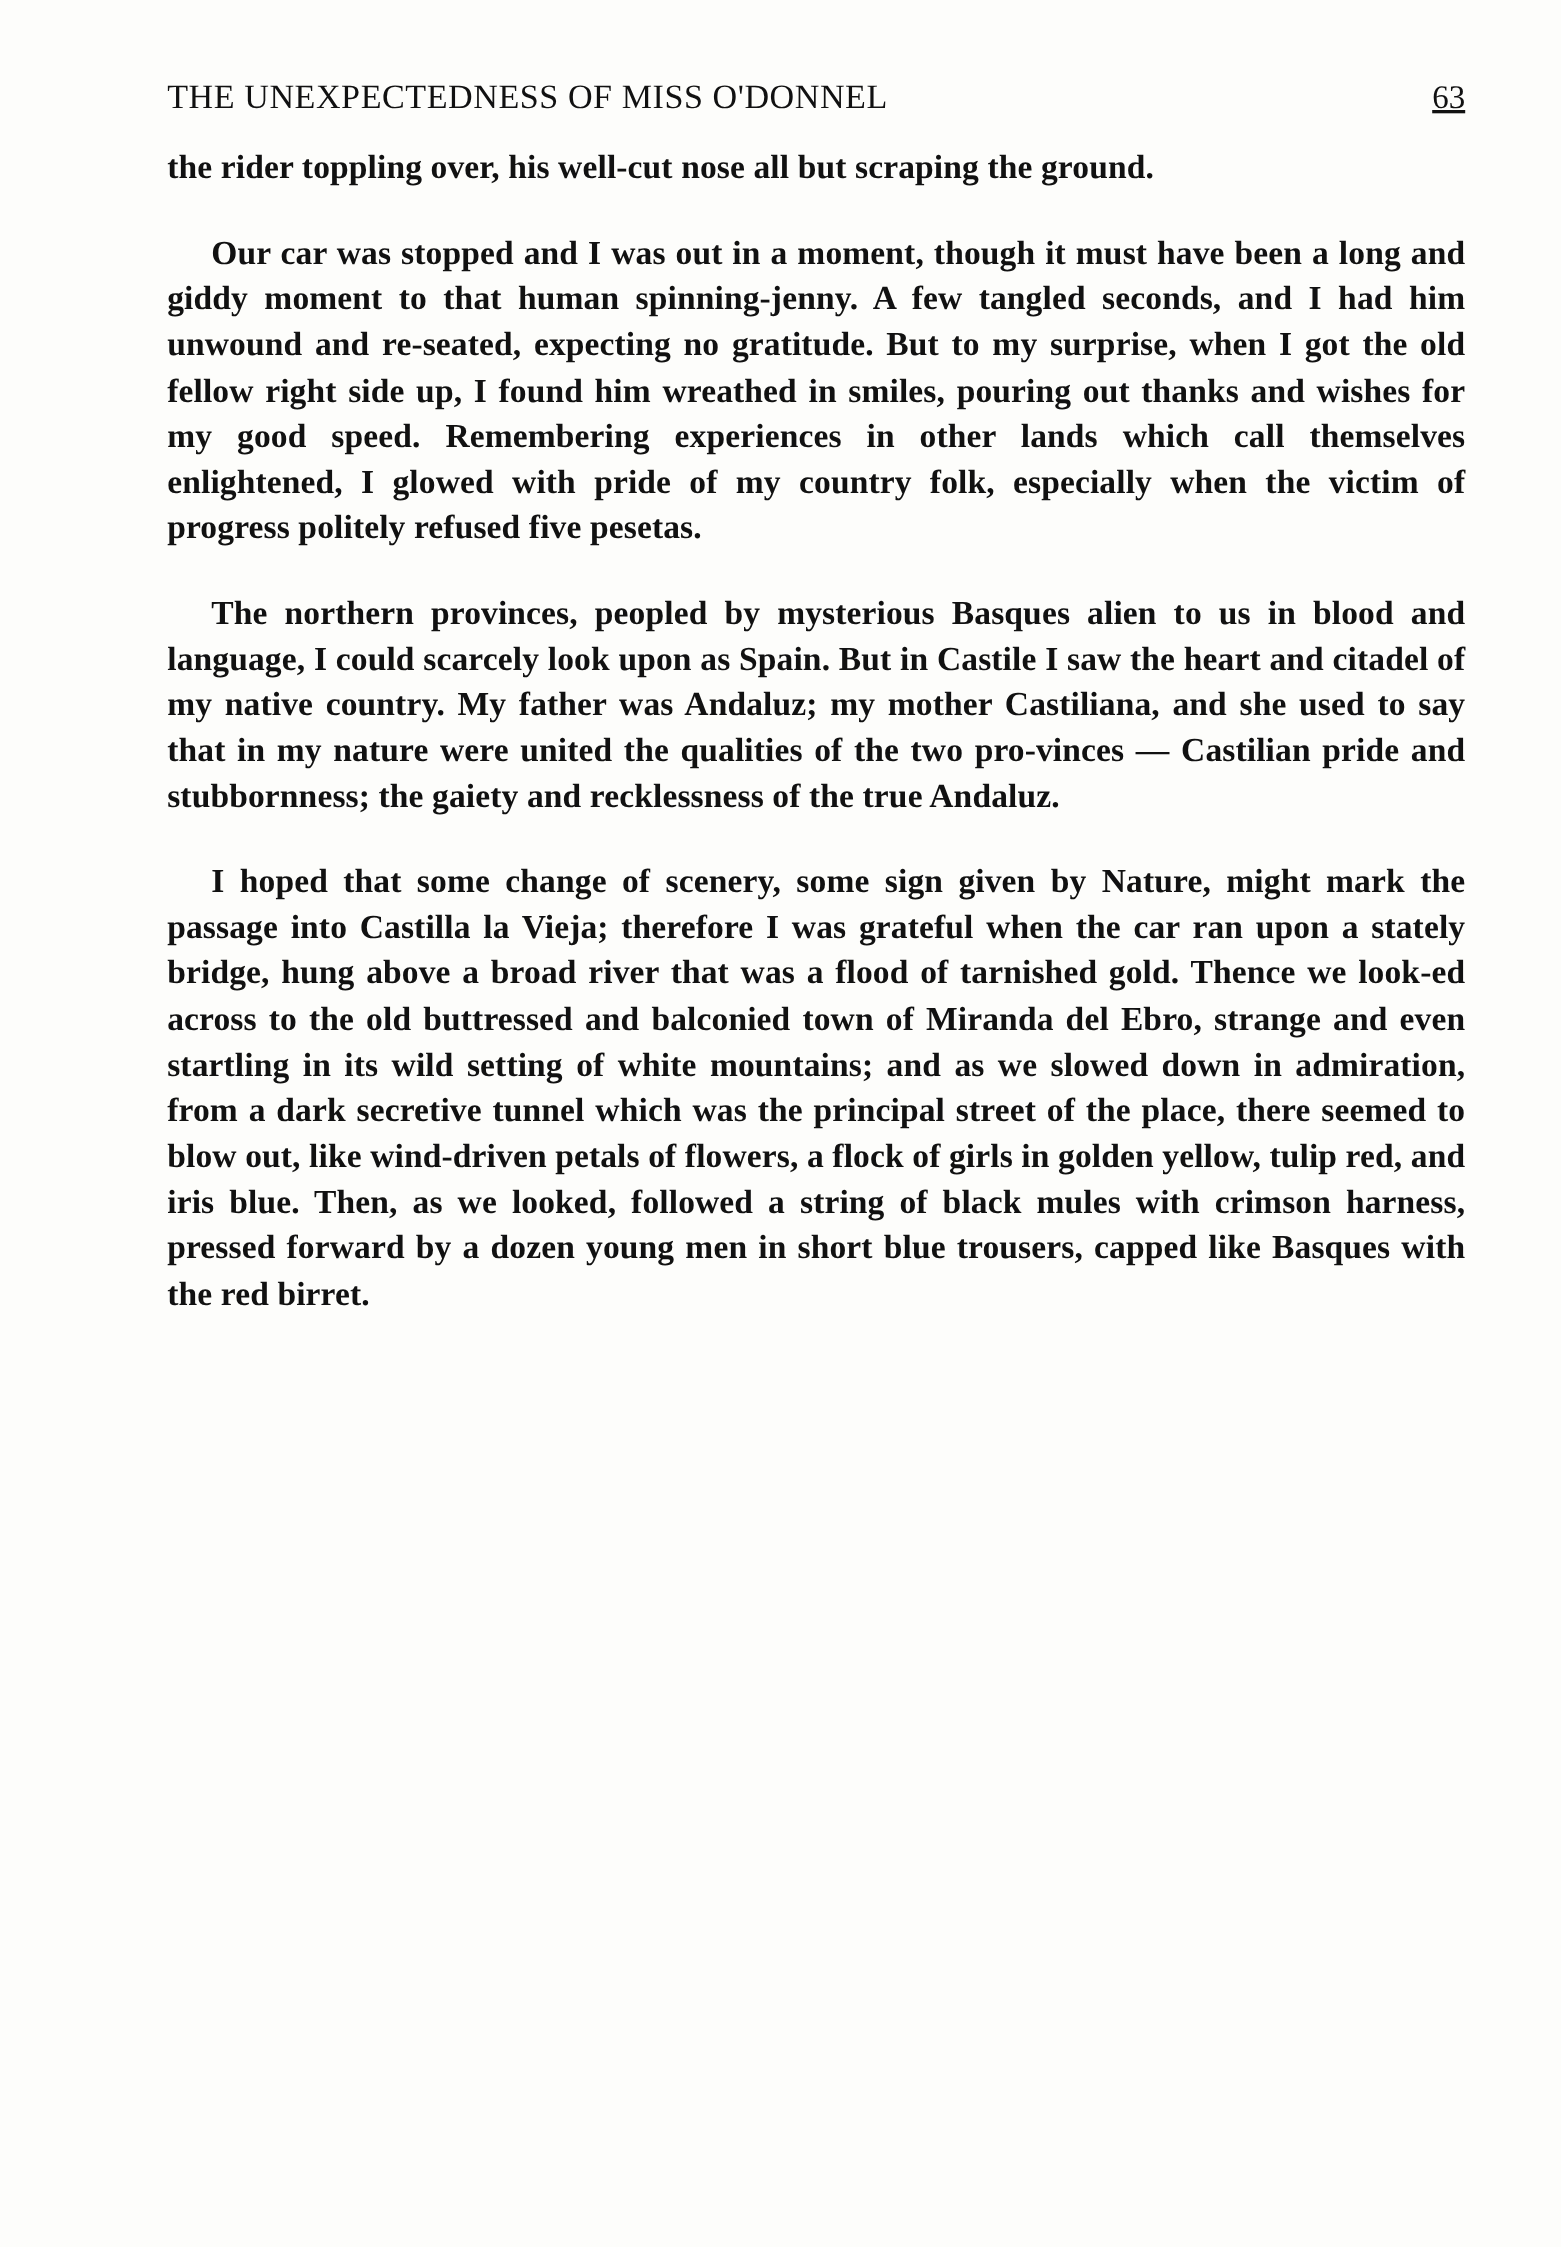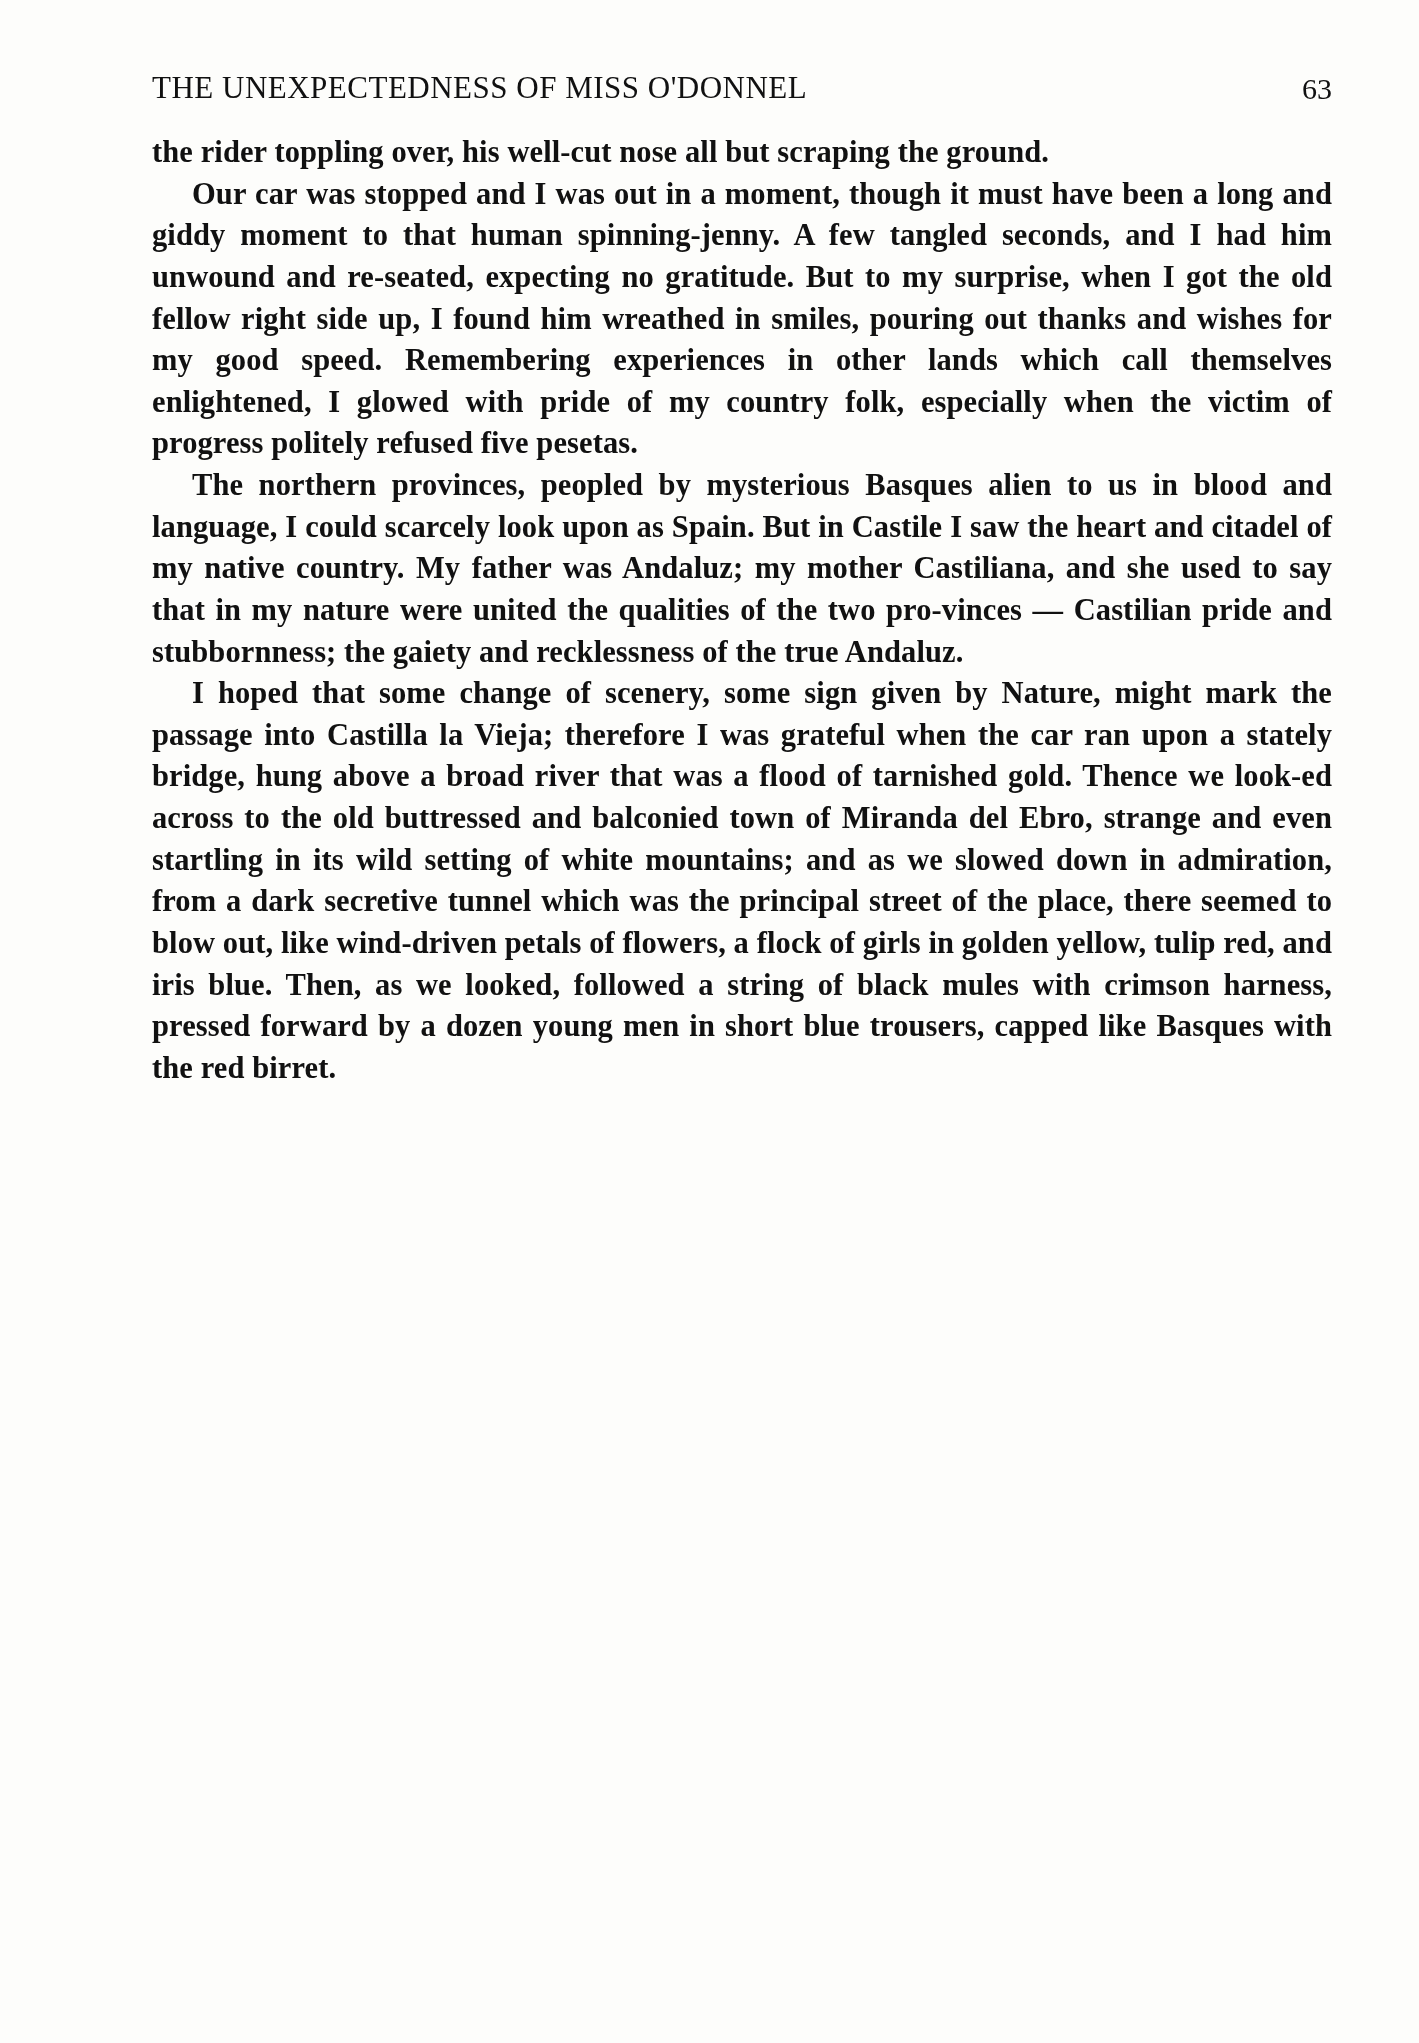--- a/index.html
+++ b/index.html
@@ -40,33 +40,35 @@
   }
   .running-head .title-text {
     display: inline-block;
   }
   .running-head .folio {
     position: absolute;
     right: 0;
     bottom: 0;
     font-size: 30px;
     letter-spacing: 0;
+    text-decoration: underline;
   }
   .body-text p {
     margin: 0;
     font-size: 30.5px;
     line-height: 1.365;
     text-align: justify;
     text-justify: inter-word;
     hyphens: manual;
     letter-spacing: 0.1px;
     font-weight: bold;
   }
   .body-text p.indent {
     text-indent: 40px;
+    margin-top: 36px;
   }
   .body-text p.noindent {
     text-indent: 0;
   }
 </style>
 </head>
 <body>
 
 <div class="page">
   <div class="content">

